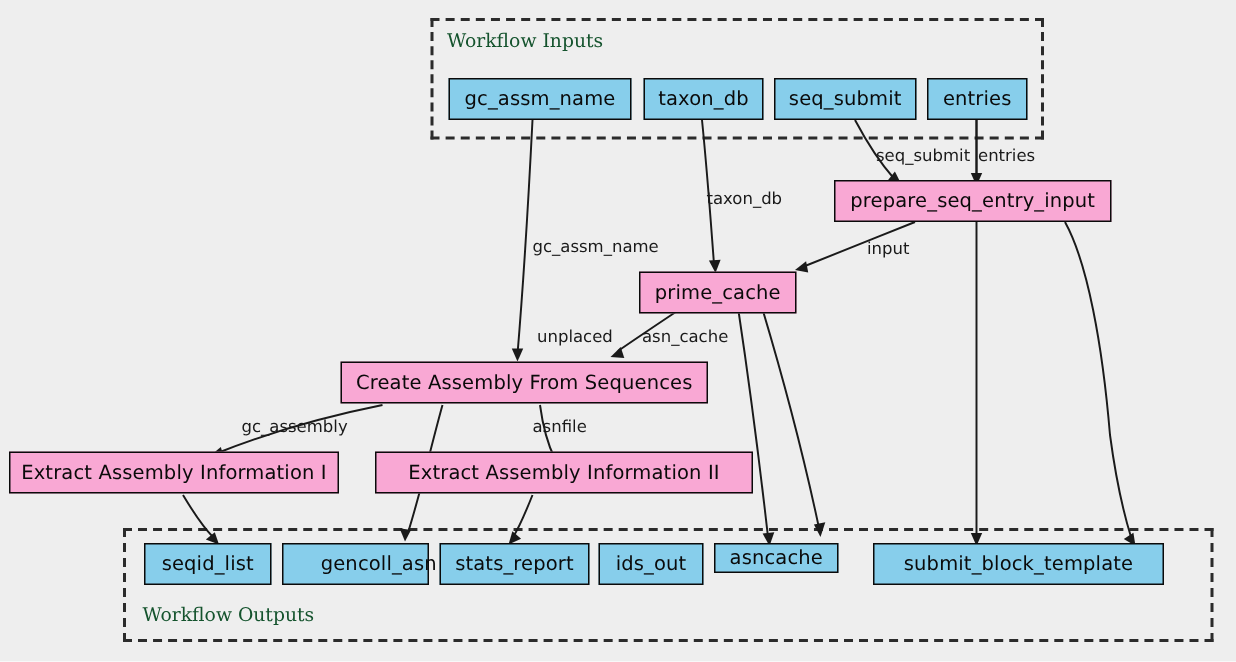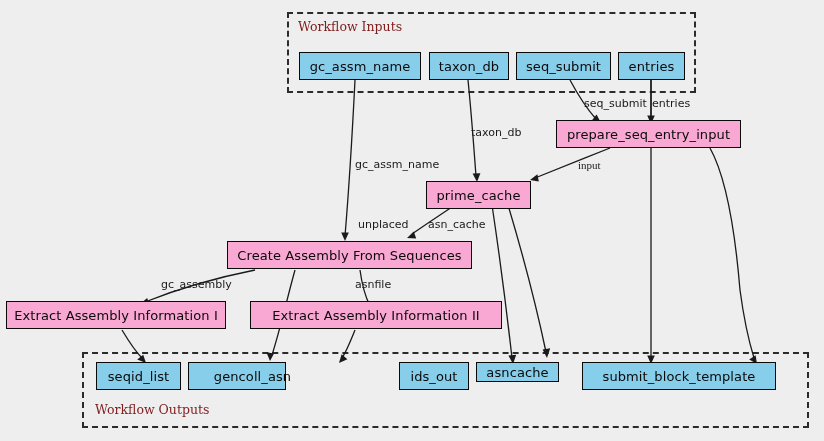--- a/index.html
+++ b/index.html
@@ -18,21 +18,21 @@
   .group-box {
     position: absolute;
     border: 2px dashed #2b2b2b;
     box-sizing: border-box;
     background: transparent;
   }
   .group-label {
     position: absolute;
     font-family: "DejaVu Serif", serif;
     font-size: 12.5px;
-    color: #7f1d1d;
+    color: #14532d;
     white-space: nowrap;
   }
   .node {
     position: absolute;
     box-sizing: border-box;
     border: 1.6px solid #0a0a0a;
     display: flex;
     align-items: center;
     justify-content: center;
     white-space: nowrap;
@@ -139,27 +139,28 @@
   <div class="node io" style="left:618px; top:52px; width:67px; height:28px;">entries</div>
 
   <div class="node proc" style="left:556px; top:120px; width:185px; height:28px;">prepare_seq_entry_input</div>
   <div class="node proc" style="left:426px; top:181px; width:105px; height:28px;">prime_cache</div>
   <div class="node proc" style="left:227px; top:241px; width:245px; height:28px;">Create Assembly From Sequences</div>
   <div class="node proc" style="left:6px; top:301px; width:220px; height:28px;">Extract Assembly Information I</div>
   <div class="node proc" style="left:250px; top:301px; width:252px; height:28px;">Extract Assembly Information II</div>
 
   <div class="node io" style="left:96px; top:362px; width:85px; height:28px;">seqid_list</div>
   <div class="node io" style="left:188px; top:362px; width:98px; height:28px;padding-left:31px;">gencoll_asn</div>
+  <div class="node io" style="left:293px; top:362px; width:100px; height:28px;">stats_report</div>
   <div class="node io" style="left:399px; top:362px; width:70px; height:28px;">ids_out</div>
   <div class="node io" style="left:476px; top:362px; width:83px; height:20px;">asncache</div>
   <div class="node io" style="left:566px; top:362px; width:194px; height:28px;margin-left:16px;">submit_block_template</div>
 
   <div class="edge-label" style="left:584px; top:98px;">seq_submit</div>
   <div class="edge-label" style="left:652px; top:98px;">entries</div>
   <div class="edge-label" style="left:471px; top:127px;">taxon_db</div>
   <div class="edge-label" style="left:355px; top:159px;">gc_assm_name</div>
-  <div class="edge-label" style="left:578px; top:160px;font-family:Liberation Serif, serif;">input</div>
+  <div class="edge-label" style="left:578px; top:160px;">input</div>
   <div class="edge-label" style="left:358px; top:219px;">unplaced</div>
   <div class="edge-label" style="left:428px; top:219px;">asn_cache</div>
   <div class="edge-label" style="left:161px; top:279px;">gc_assembly</div>
   <div class="edge-label" style="left:355px; top:279px;">asnfile</div>
 
 </div>
 
 </body></html>

